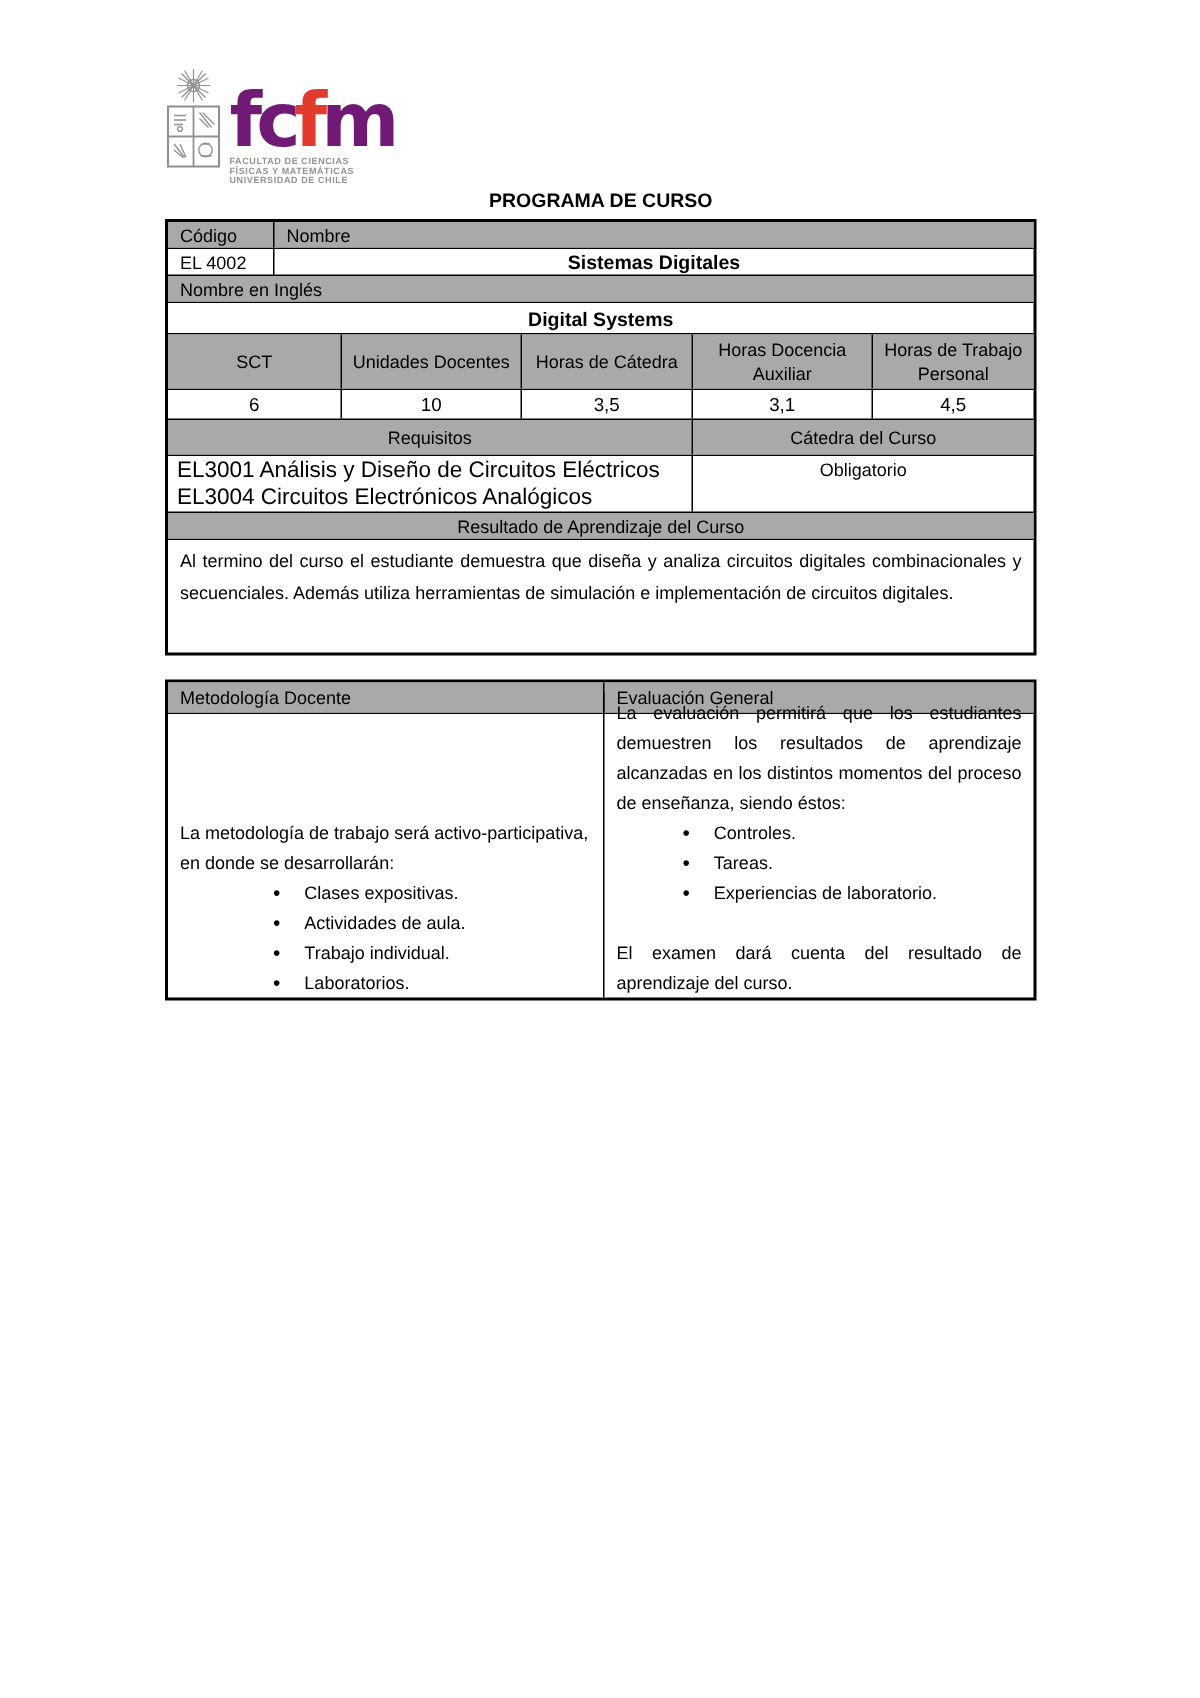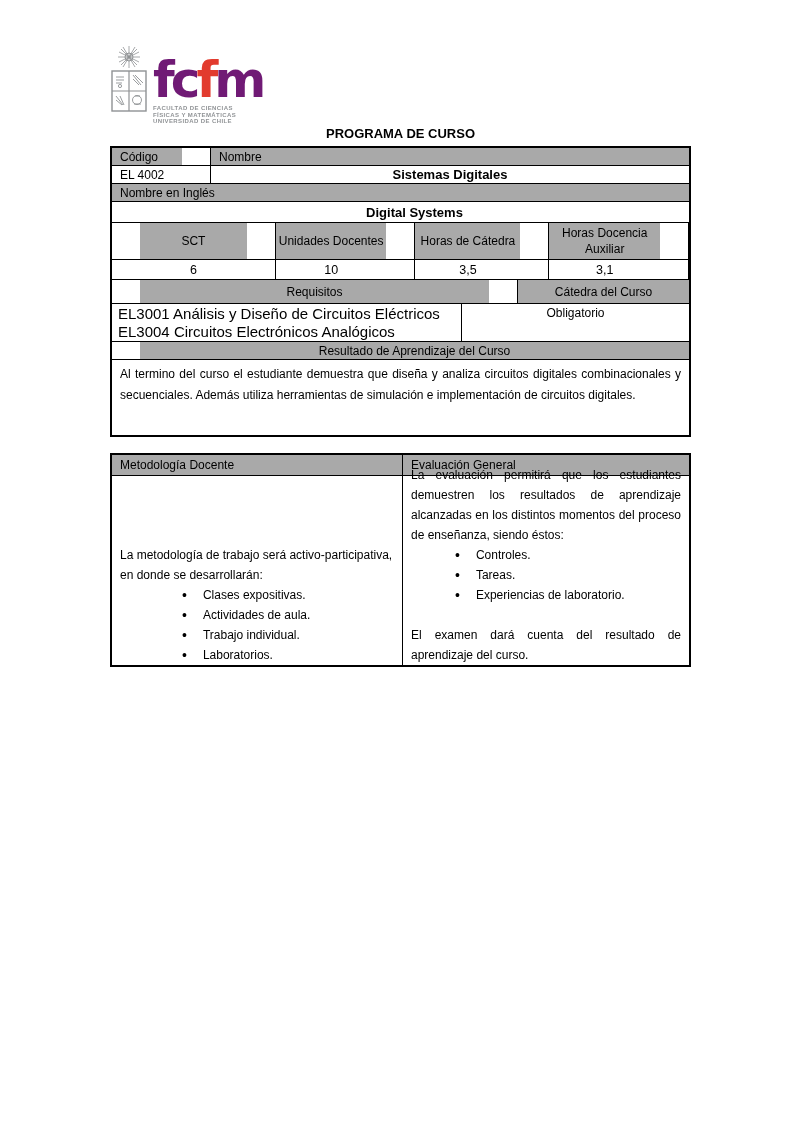--- a/index.html
+++ b/index.html
@@ -52,27 +52,27 @@
     left: 110px; width: 581px;
     border: 2px solid #000;
     background: #fff;
   }
   .row { display: flex; border-top: 1.5px solid #000; }
   .row:first-child { border-top: none; }
   .cell { border-left: 1.5px solid #000; display: flex; align-items: center; overflow: hidden; }
   .cell:first-child { border-left: none; }
   .gray { background: #a9a9a9; }
   .pad  { padding-left: 8px; }
-  .ctr  { justify-content: center; text-align: center; margin-left: 28px; }
+  .ctr  { justify-content: center; text-align: center; }
   .fs12 { font-size: 12px; }
   .bold { font-weight: bold; }
 
   
   .t1 { top: 146px; }
-  .r-a { height: 17px; gap: 28px; }
+  .r-a { height: 17px; }
   .r-b { height: 18px; }
   .r-c { height: 18px; }
   .r-d { height: 21px; }
   .r-e { height: 37px; }
   .r-f { height: 20px; }
   .r-g { height: 24px; }
   .r-h { height: 38px; }
   .r-i { height: 18px; }
   .r-j { min-height: 76px; align-items: flex-start; }
   .c-codigo { width: 70px; }

